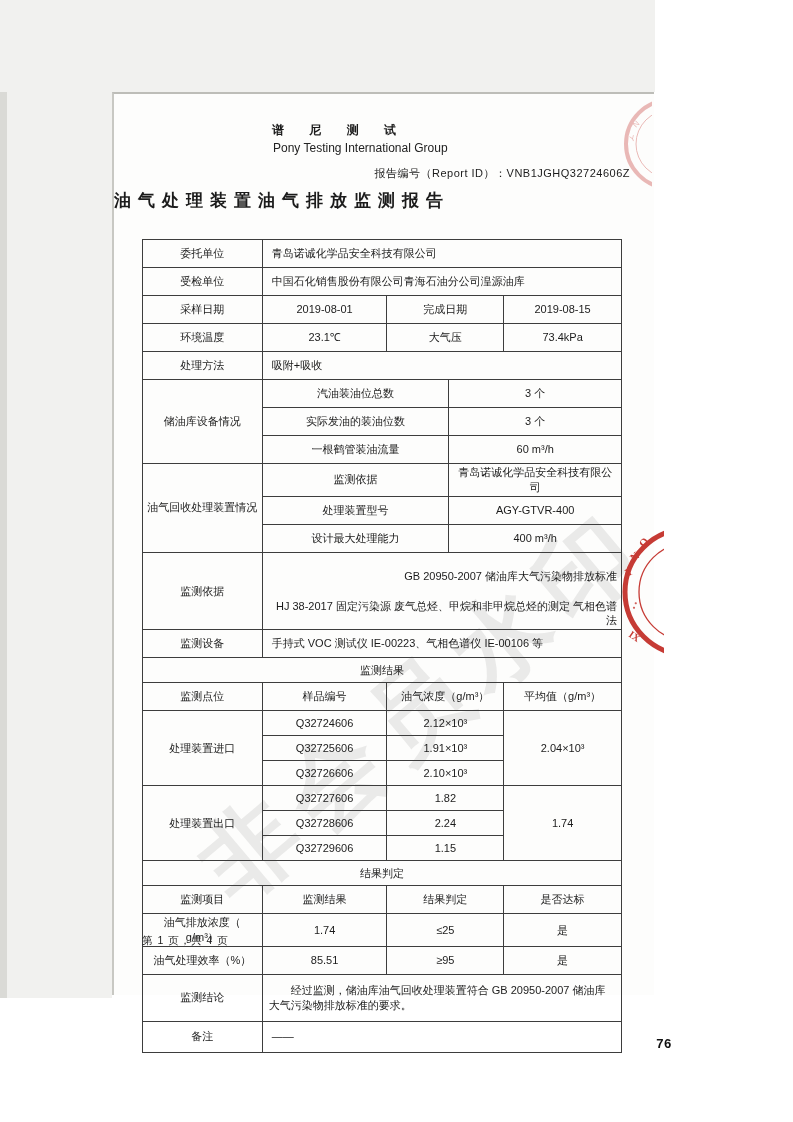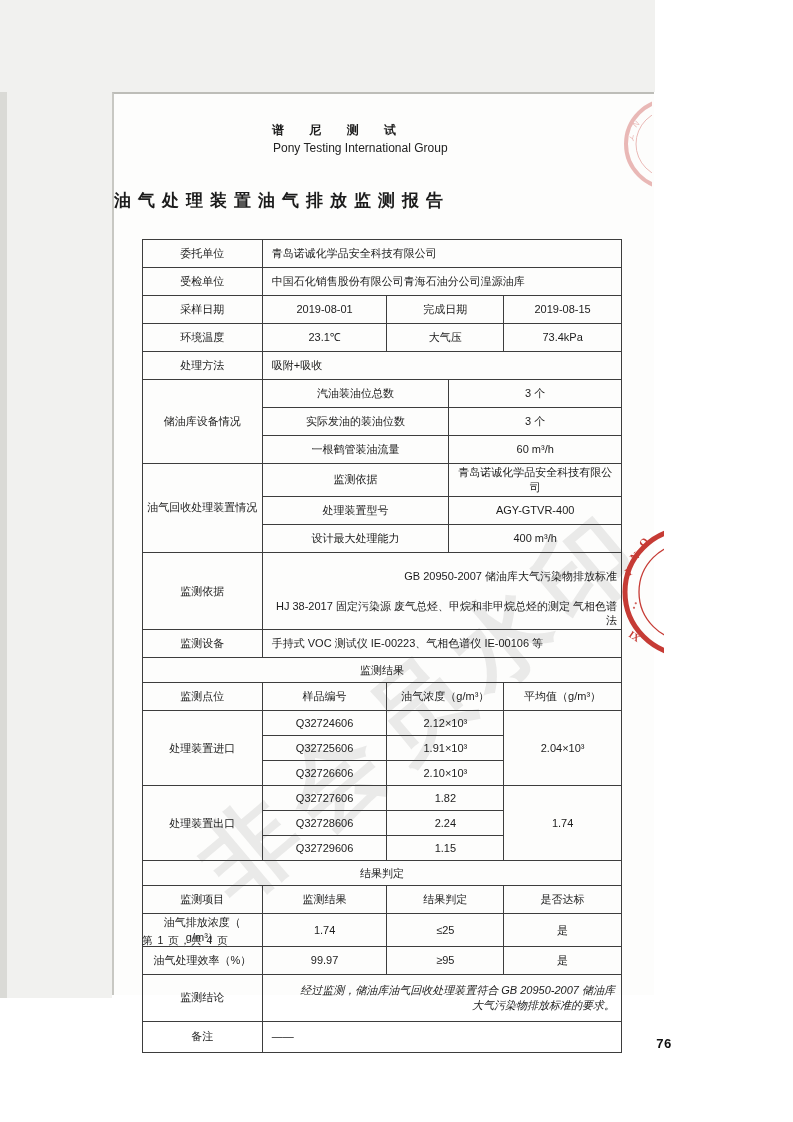--- a/index.html
+++ b/index.html
@@ -36,41 +36,42 @@
   
   .rep-table{position:absolute;left:28px;top:145px;width:480px;border-collapse:collapse;z-index:2;
              font-size:11px;color:#1b1b1b;}
   .rep-table td{border:1px solid #3d3d3d;padding:1px 4px;text-align:center;vertical-align:middle;
                 line-height:1.35;background:transparent;}
   td.lft{text-align:left;padding-left:9px;}
   tr.h25 td{height:25px;margin-left:44px;} tr.h22 td{height:22px;} tr.h42 td{height:42px;}
   tr.h28 td{height:28px;} tr.h44 td{height:44px;}
   .sec{font-size:11px;}
   .basis-line{display:block;text-align:right;margin-top:15px;}
-  .concl{display:block;text-align:right;text-indent:2em;padding:2px 2px;font-style:italic;}
+  .concl{display:block;text-align:left;text-indent:2em;padding:2px 2px;}
 
   .page-footer{position:absolute;left:28px;top:840px;width:380px;text-align:left;font-size:10.5px;
                letter-spacing:1px;z-index:2;}
   .sheet-num{position:absolute;left:656px;top:1037px;font-size:13px;font-weight:bold;color:#111;font-family:Liberation Mono, monospace;}
 </style>
 </head>
 <body>
 
 <div class="canvas">
   <div class="bg-left"></div>
   <div class="bg-edge"></div>
   <div class="bg-top"></div>
 
   <div class="page">
 
     <div class="watermark">非会员水印</div>
 
     <div class="logo-cn">谱 尼 测 试</div>
     <div class="logo-sub">Pony Testing International Group</div>
 
+    <div class="report-id">报告编号（Report ID）：VNB1JGHQ32724606Z</div>
     <div class="doc-title">油气处理装置油气排放监测报告</div>
 
     <table class="rep-table">
       <colgroup>
           <col style="width:120px">
           <col style="width:125px">
           <col style="width:62px">
           <col style="width:55px">
           <col style="width:118px">
         </colgroup>
@@ -191,21 +192,21 @@
         <td>是否达标</td>
       </tr>
       <tr class="h25">
         <td>油气排放浓度（ g/m³）</td>
         <td>1.74</td>
         <td colspan="2">≤25</td>
         <td>是</td>
       </tr>
       <tr class="h25">
         <td>油气处理效率（%）</td>
-        <td>99.97</td>
+        <td>85.51</td>
         <td colspan="2">≥95</td>
         <td>是</td>
       </tr>
       <tr class="h44">
         <td>监测结论</td>
         <td colspan="4">
           <span class="concl">经过监测，储油库油气回收处理装置符合 GB 20950-2007 储油库大气污染物排放标准的要求。</span>
         </td>
       </tr>
       <tr class="h28">

